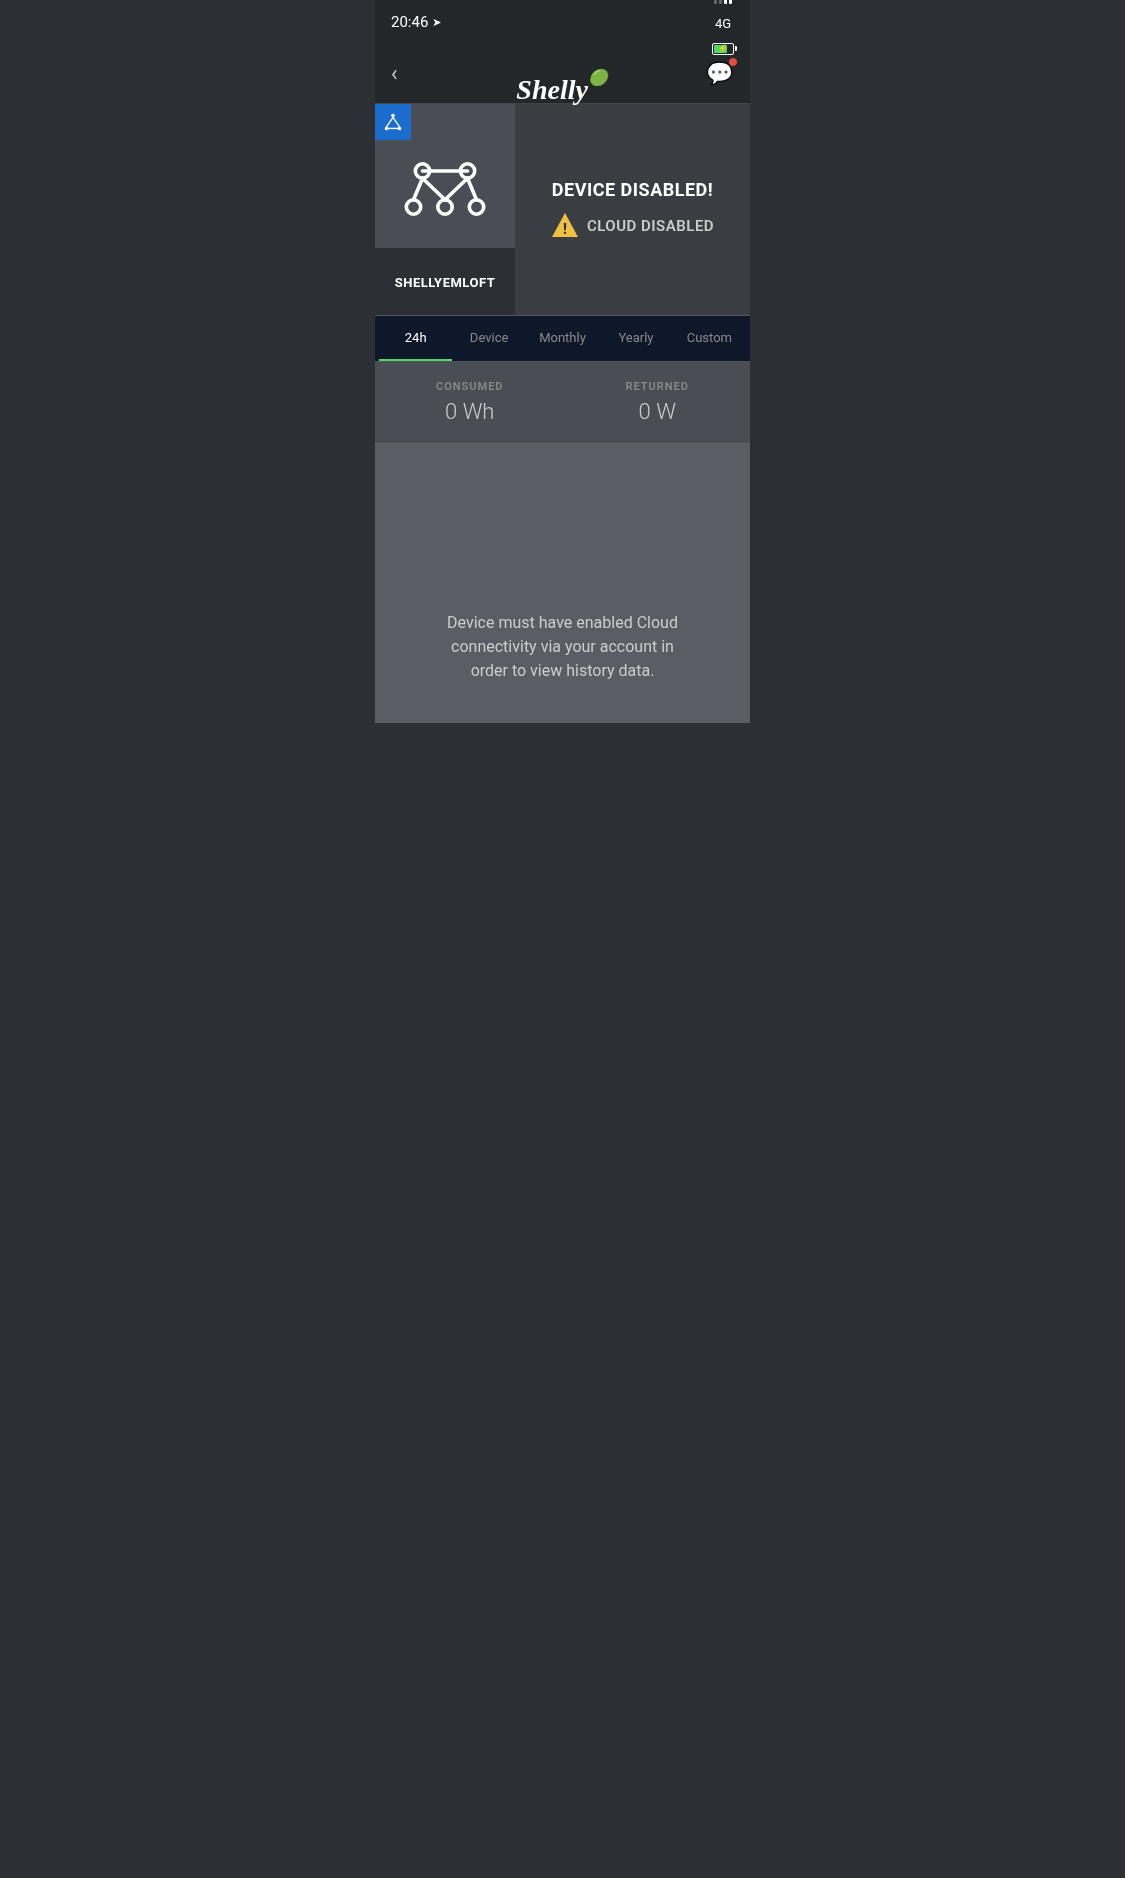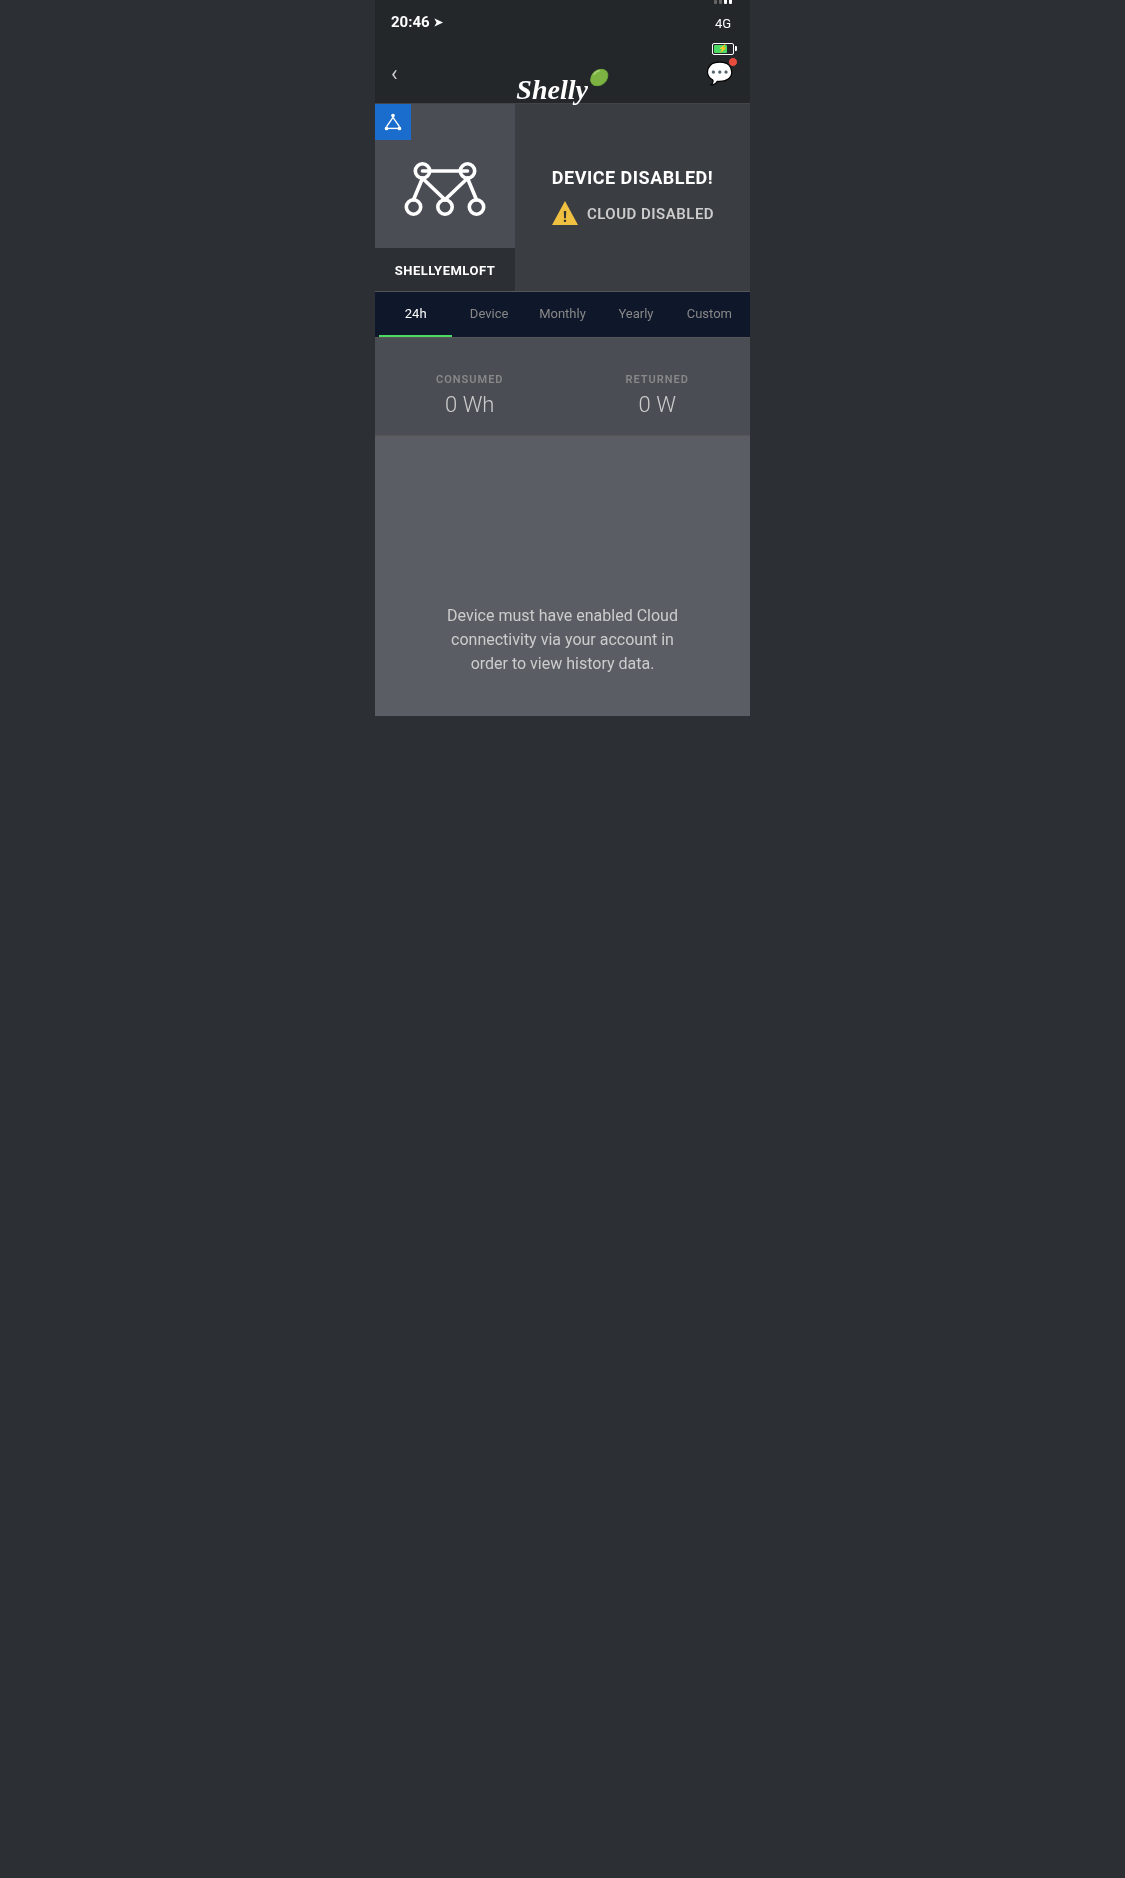--- a/index.html
+++ b/index.html
@@ -20,21 +20,21 @@
       background: #23272a;
       display: flex;
       justify-content: space-between;
       align-items: center;
       padding: 8px 16px;
       height: 44px;
     }
 
     .status-time {
       font-size: 15px;
-      font-weight: 700;
+      font-weight: 400;
       color: #fff;
       display: flex;
       align-items: center;
       gap: 4px;
     }
 
     .status-time .nav-arrow {
       font-size: 11px;
     }
 
@@ -207,21 +207,21 @@
 
     .device-svg-icon svg {
       width: 90px;
       height: 90px;
       fill: #fff;
     }
 
     .device-name-bar {
       width: 140px;
       background: #2c2f33;
-      padding: 12px 6px;
+      padding: 24px 6px;
       text-align: center;
     }
 
     .device-name {
       font-size: 13px;
       font-weight: 700;
       color: #fff;
       letter-spacing: 0.5px;
     }
 
@@ -281,21 +281,20 @@
     .stats-row {
       background: #4a4e54;
       display: flex;
       justify-content: space-around;
       padding: 18px 0;
       border-bottom: 1px solid #555;
     }
 
     .stat-item {
       text-align: center;
-      margin-top: 17px;
     }
 
     .stat-label {
       font-size: 11px;
       color: #888;
       letter-spacing: 1px;
       margin-bottom: 6px;
       font-weight: 600;
     }
 

